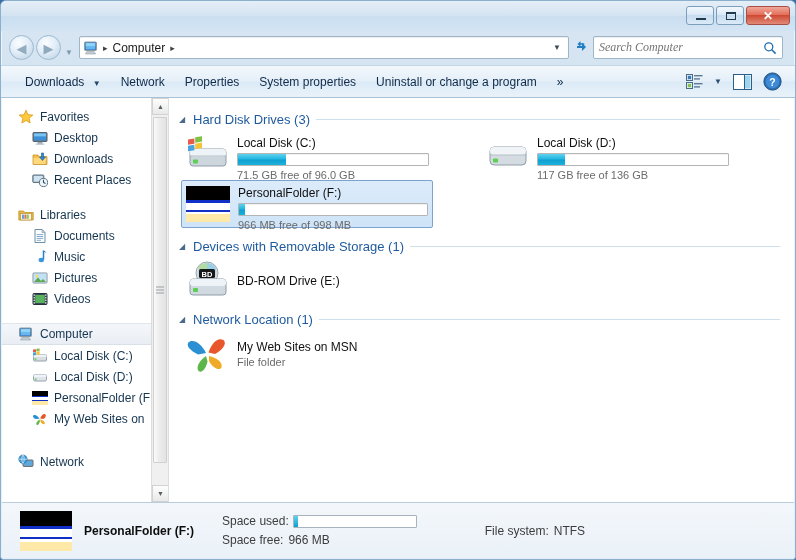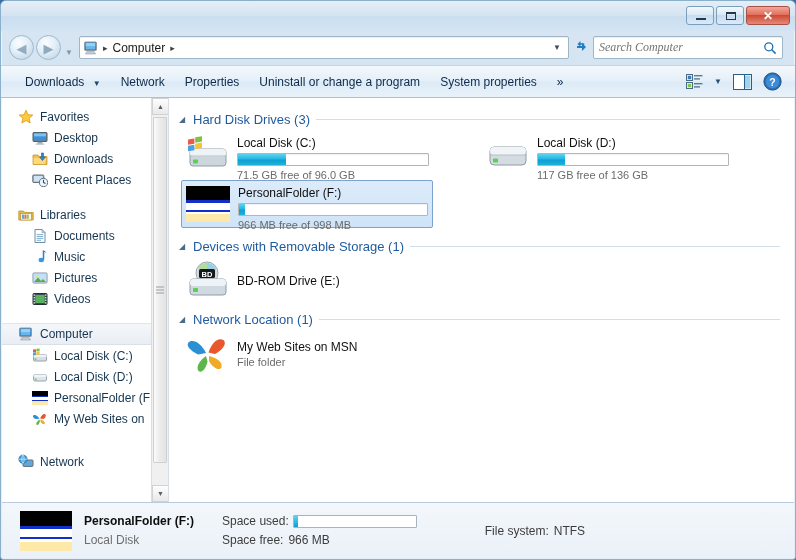--- a/index.html
+++ b/index.html
@@ -343,22 +343,22 @@
     </div>
   </div>
 
   <div class="cmdbar">
     <div class="cmditem">
       <span>Downloads</span>
       <span class="caret">▼</span>
     </div>
     <div class="cmditem">Network</div>
     <div class="cmditem">Properties</div>
+    <div class="cmditem">System properties</div>
     <div class="cmditem">Uninstall or change a program</div>
-    <div class="cmditem">System properties</div>
     <div class="cmditem">»</div>
 
     <div class="cmd-right">
       <div class="icobtn">
         <svg width="17" height="15" viewBox="0 0 17 15">
           <rect x="0.5" y="0.5" width="6" height="6" fill="#e8f3fb" stroke="#4b6c86"></rect>
           <rect x="1.8" y="1.8" width="3.4" height="3.4" fill="#3b7ab5"></rect>
           <rect x="0.5" y="8.5" width="6" height="6" fill="#e8f3fb" stroke="#4b6c86"></rect>
           <rect x="1.8" y="9.8" width="3.4" height="3.4" fill="#83c24b"></rect>
           <rect x="8" y="1" width="8.5" height="1.4" fill="#5c7b93"></rect>
@@ -744,23 +744,20 @@
           <i class="b4"></i>
           <i class="b5"></i>
           <i class="b6"></i>
       </span>
     </span>
 
     <div class="st-col">
       <div class="st-r1">
         <span class="st-strong">PersonalFolder (F:)</span>
       </div>
-      <div class="st-r2">
-        <span class="st-dim">Local Disk</span>
-      </div>
     </div>
 
     <div class="col-gap-b"></div>
 
     <div class="st-col">
       <div class="st-r1">
         <span class="st-lbl">Space used:</span>
         <span class="st-gauge">
           <i class="fill" style="width: 3.2%;"></i>
         </span>

